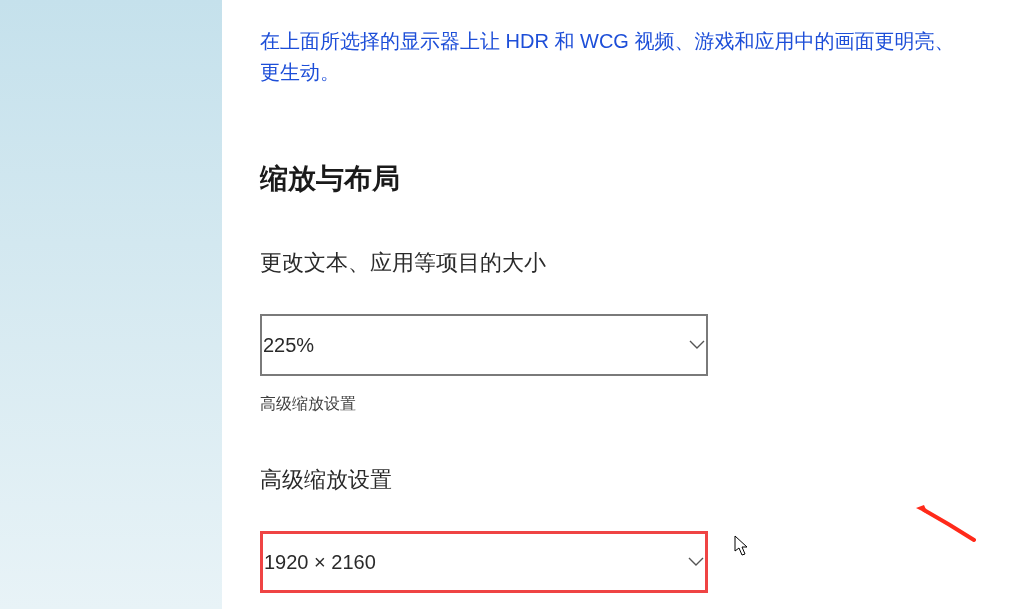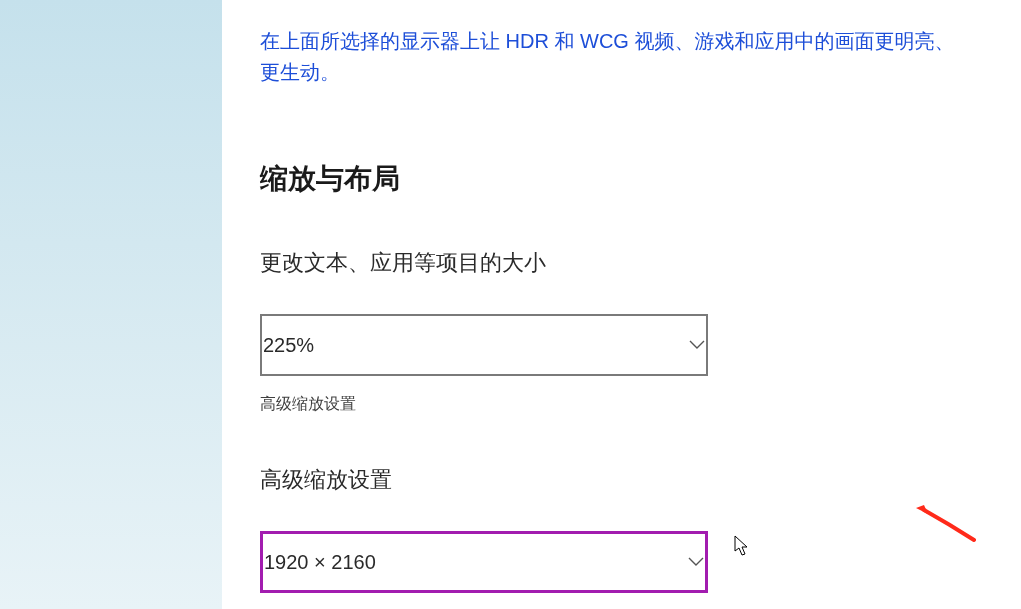--- a/index.html
+++ b/index.html
@@ -51,21 +51,21 @@
     border: 2px solid #7a7a7a;
     margin-top: 36px;
     display: flex;
     align-items: center;
     padding: 0 1px;
     cursor: pointer;
     background: #fff;
     position: relative;
   }
   .dropdown.focused {
-    border: 3px solid #a21caf;
+    border: 3px solid #ef4444;
   }
   .dropdown-value {
     flex: 1;
     font-size: 20px;
     color: #2a2a2a;
   }
   .chevron {
     width: 16px; height: 16px;
   }
   .chevron svg { width: 100%; height: 100%; }

